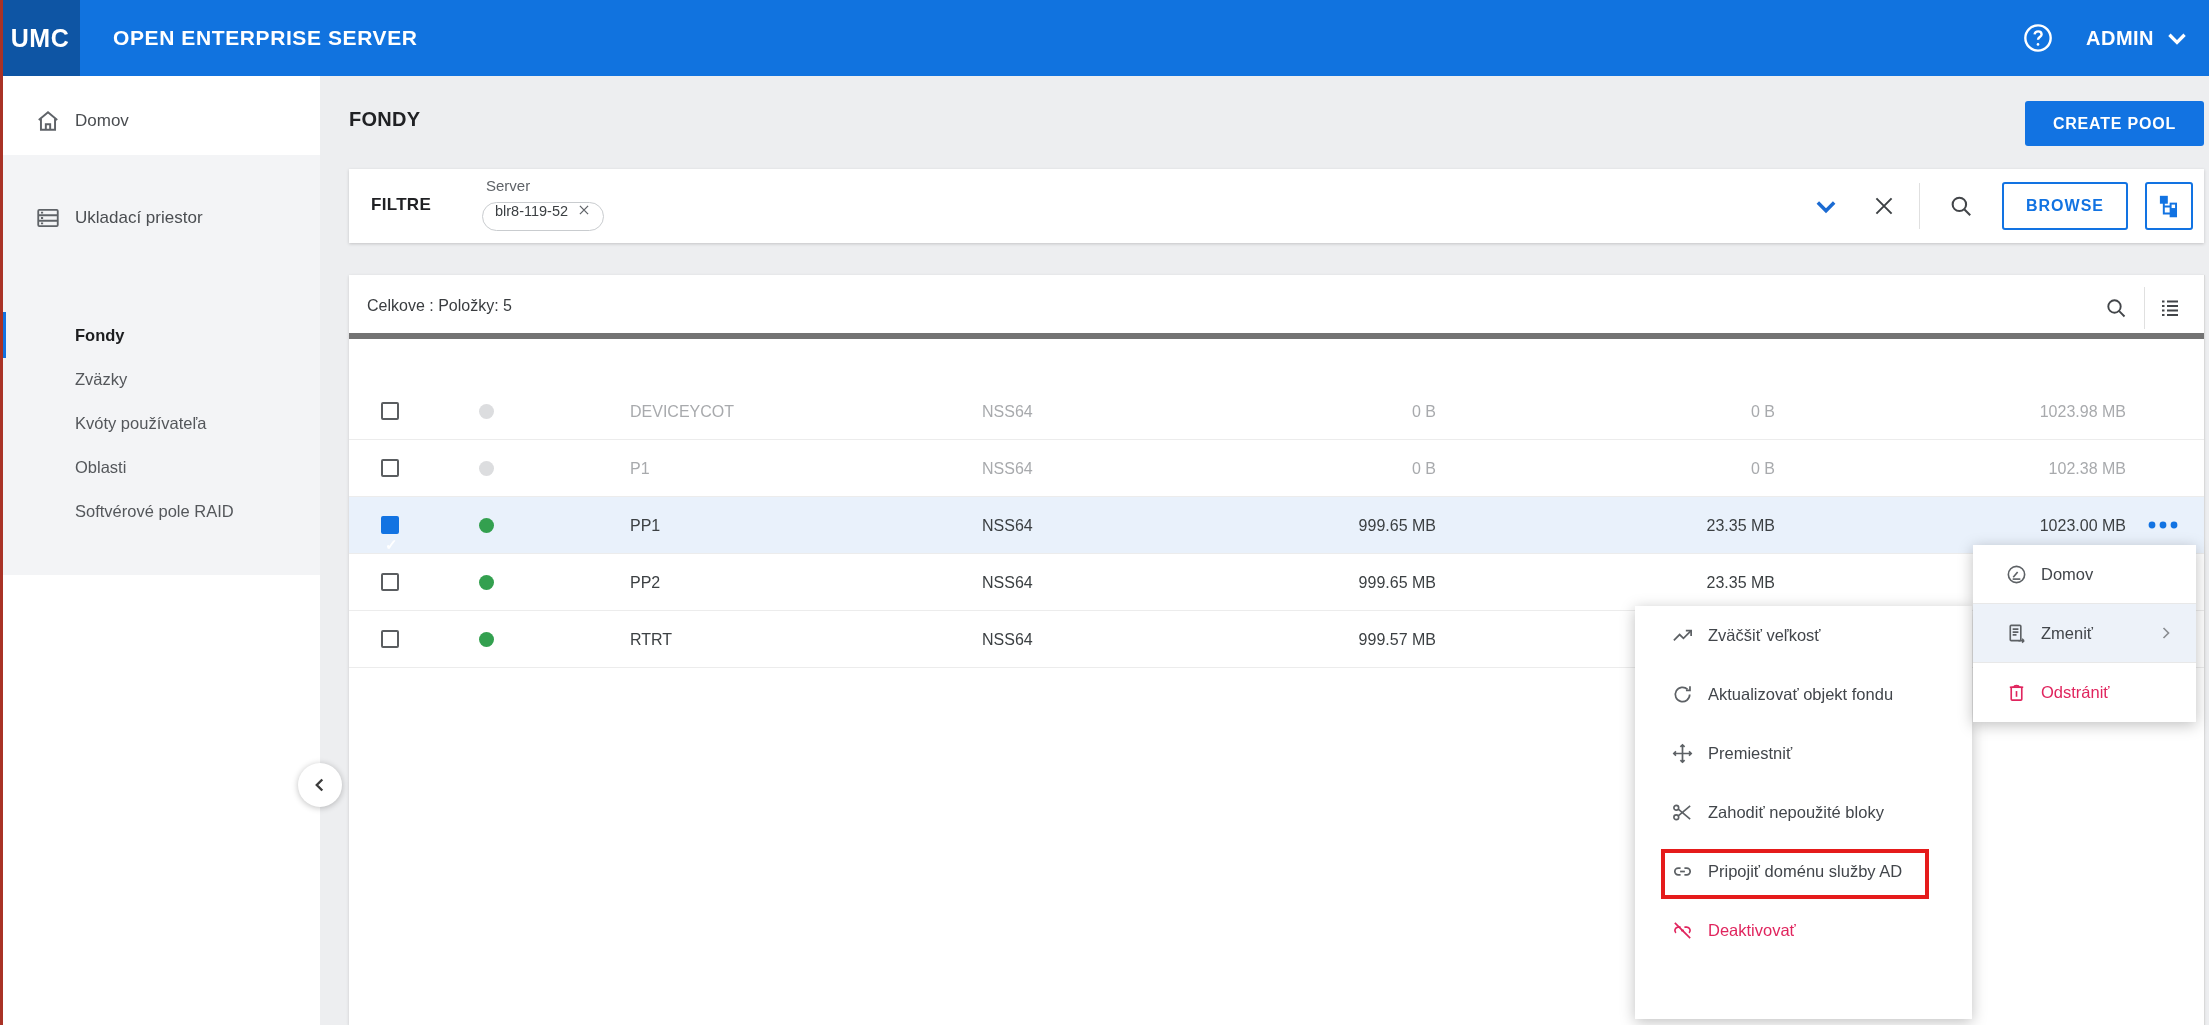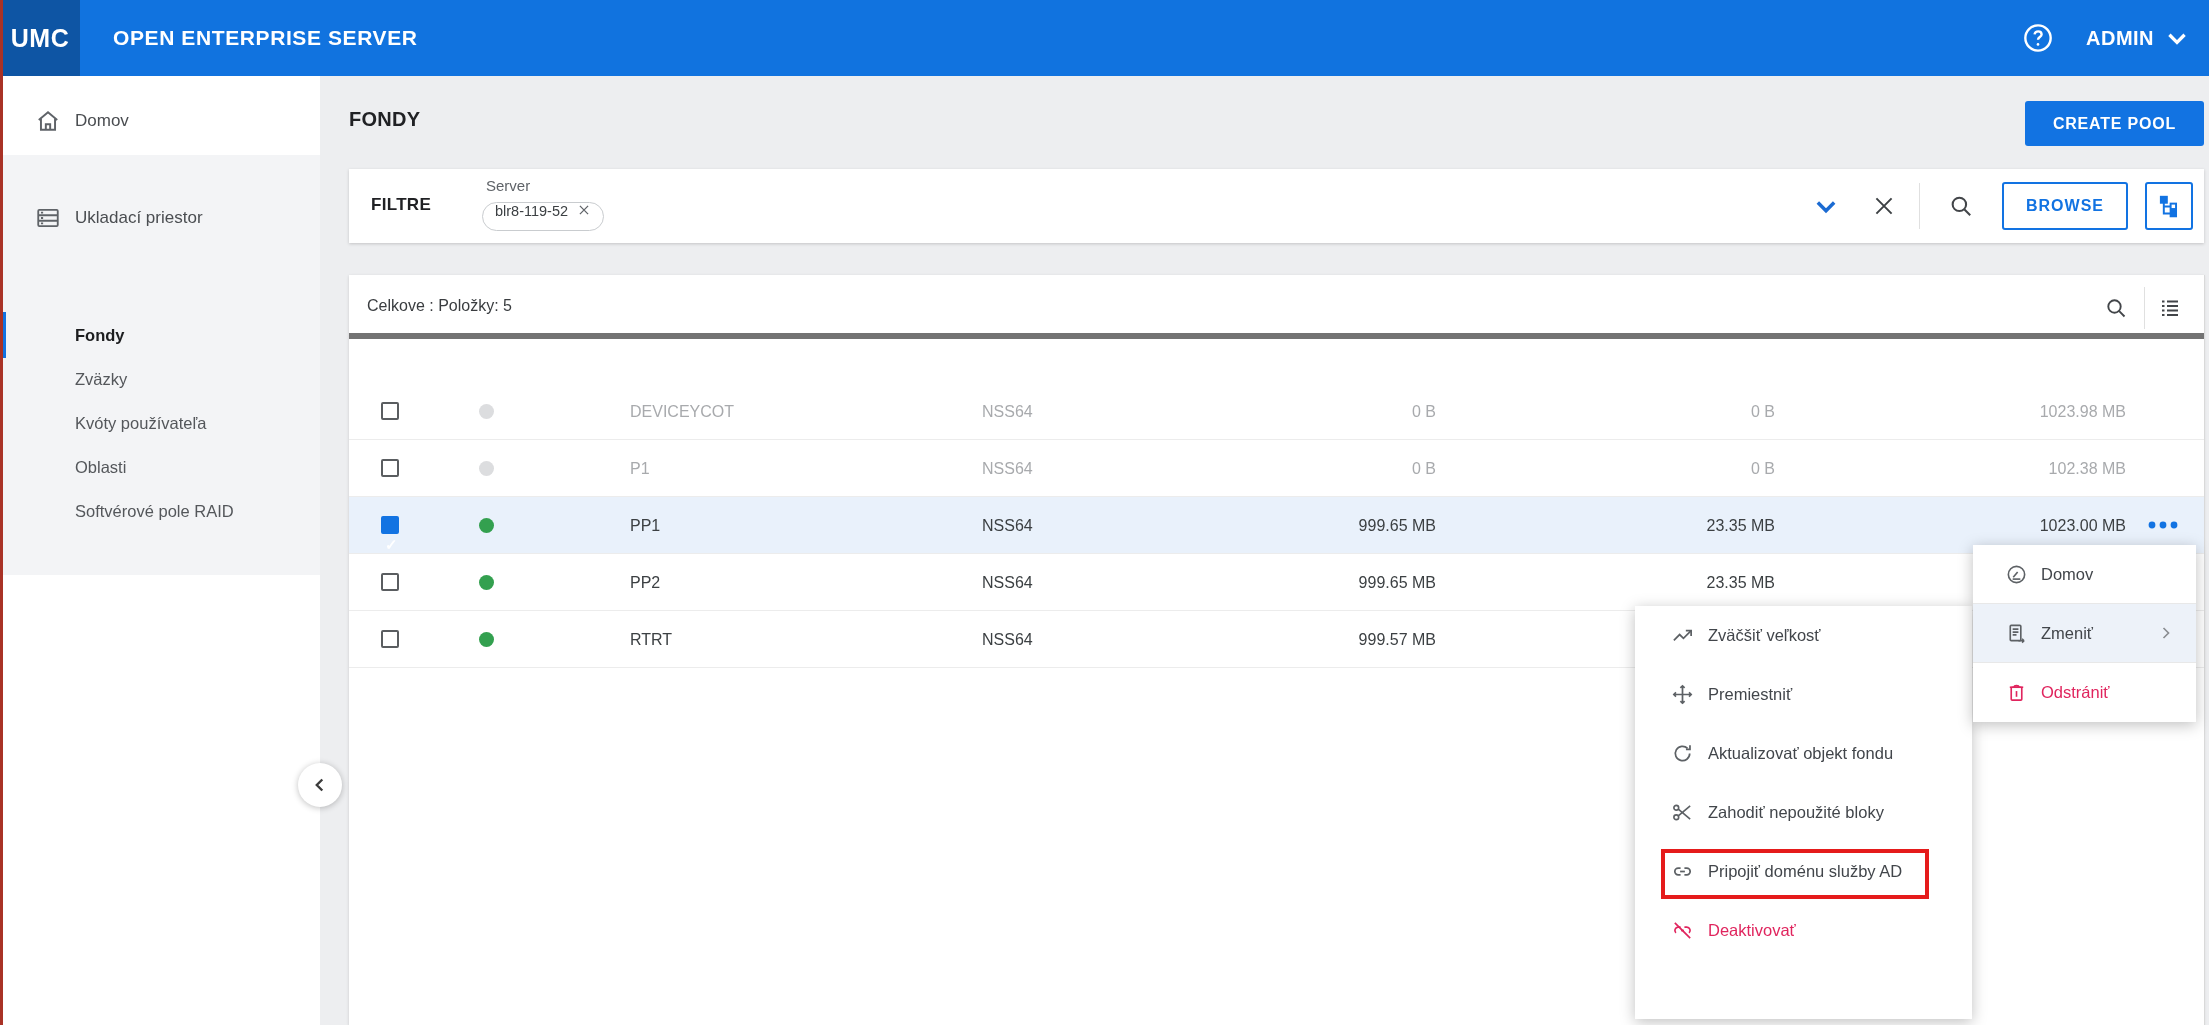--- a/index.html
+++ b/index.html
@@ -313,34 +313,34 @@
           <svg viewBox="0 0 24 24" fill="none" stroke="currentColor" stroke-width="1.8">
             <path d="M3 17l6-6 4 4 8-8"></path>
             <path d="M15.5 7H21v5.5"></path>
           </svg>
         </span>
       <span class="lbl">Zväčšiť veľkosť</span>
     </div>
     <div class="menu-item">
       <span class="ic">
           <svg viewBox="0 0 24 24" fill="none" stroke="currentColor" stroke-width="1.8">
+            <path d="M19.5 12a7.5 7.5 0 1 1-2.2-5.3"></path>
+            <path d="M19.8 3.5v4.2h-4.2"></path>
+          </svg>
+        </span>
+      <span class="lbl">Aktualizovať objekt fondu</span>
+    </div>
+    <div class="menu-item">
+      <span class="ic">
+          <svg viewBox="0 0 24 24" fill="none" stroke="currentColor" stroke-width="1.8">
             <path d="M12 3v18M3 12h18"></path>
             <path d="M9.8 5.2L12 3l2.2 2.2M9.8 18.8L12 21l2.2-2.2M5.2 9.8L3 12l2.2 2.2M18.8 9.8L21 12l-2.2 2.2"></path>
           </svg>
         </span>
       <span class="lbl">Premiestniť</span>
-    </div>
-    <div class="menu-item">
-      <span class="ic">
-          <svg viewBox="0 0 24 24" fill="none" stroke="currentColor" stroke-width="1.8">
-            <path d="M19.5 12a7.5 7.5 0 1 1-2.2-5.3"></path>
-            <path d="M19.8 3.5v4.2h-4.2"></path>
-          </svg>
-        </span>
-      <span class="lbl">Aktualizovať objekt fondu</span>
     </div>
     <div class="menu-item">
       <span class="ic">
           <svg viewBox="0 0 24 24" fill="none" stroke="currentColor" stroke-width="1.7">
             <circle cx="5.5" cy="7" r="2.5"></circle>
             <circle cx="5.5" cy="17" r="2.5"></circle>
             <path d="M7.6 8.4L20 19M7.6 15.6L20 5M12.6 12.7l1.8 1.5"></path>
           </svg>
         </span>
       <span class="lbl">Zahodiť nepoužité bloky</span>

